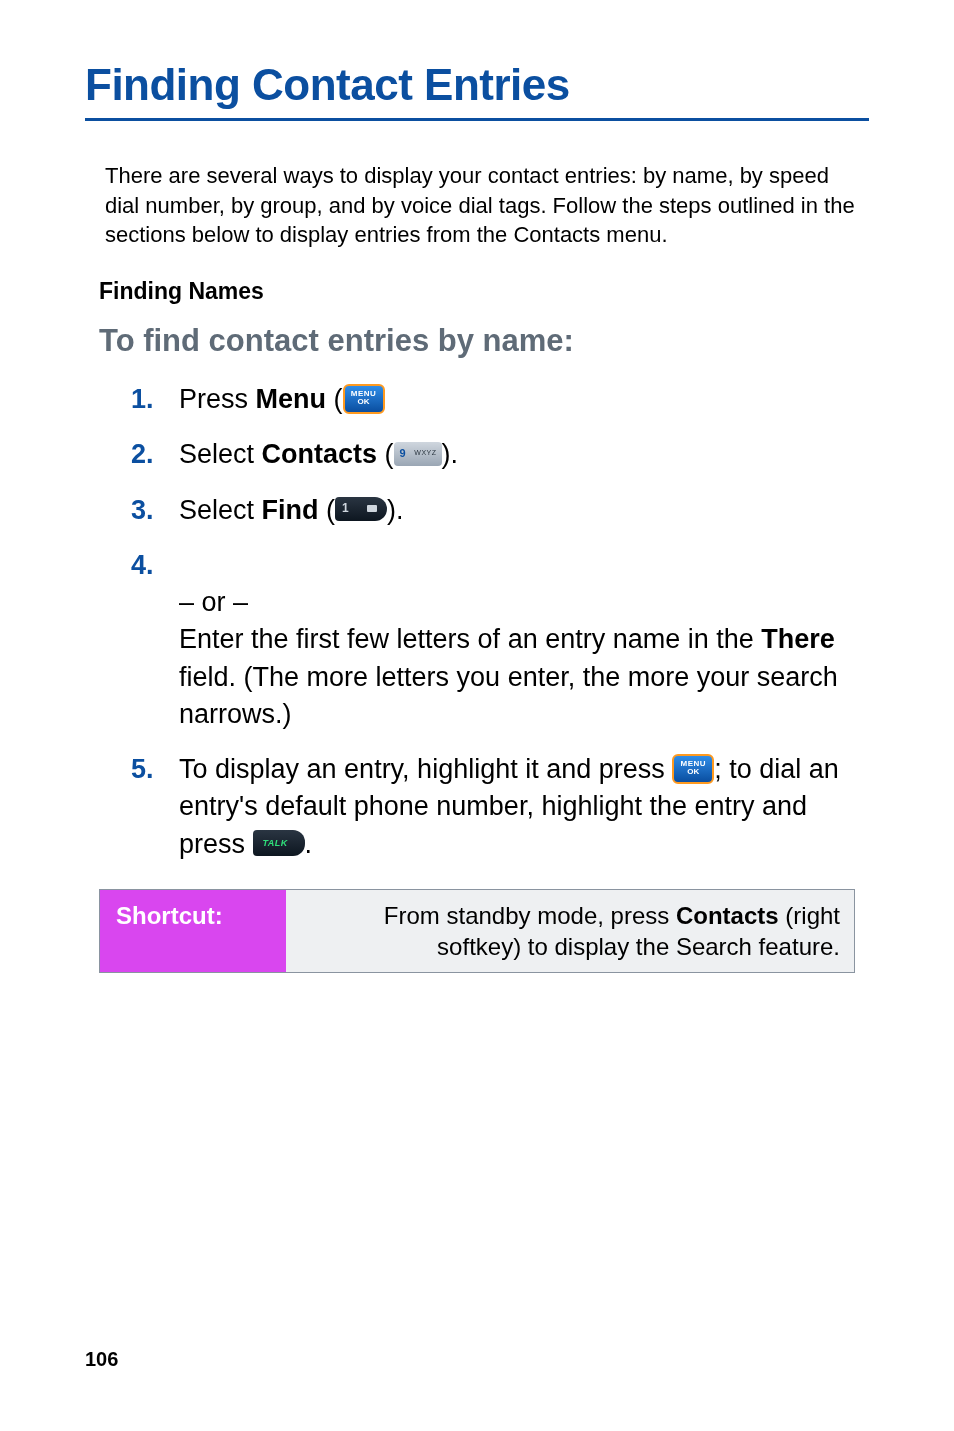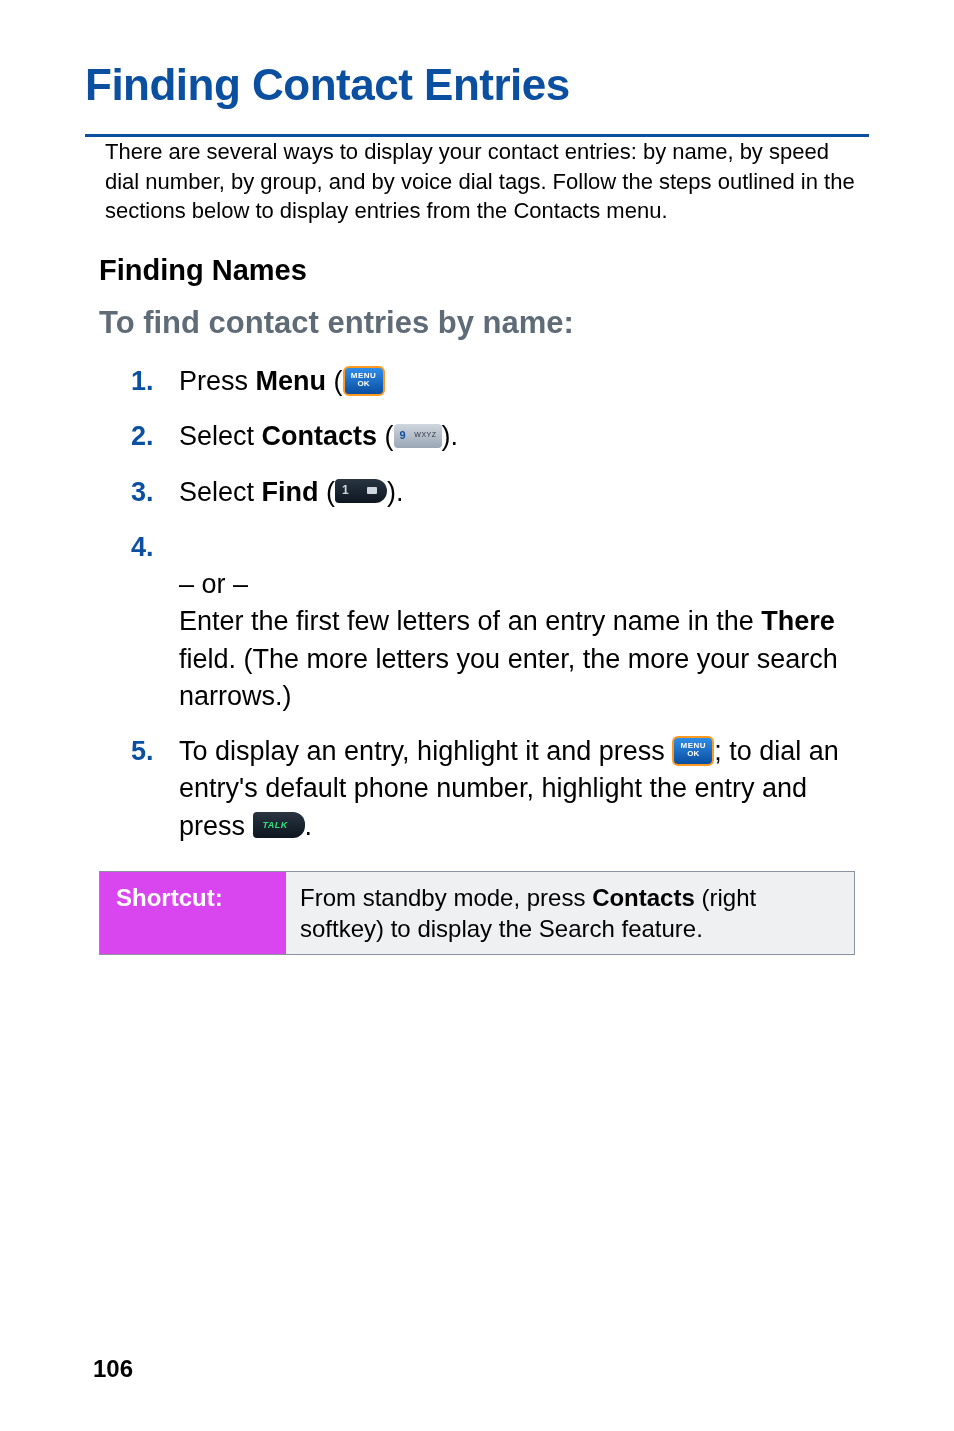--- a/index.html
+++ b/index.html
@@ -9,30 +9,31 @@
     background: #fff;
     color: #000;
     position: relative;
     padding: 60px 85px 0 85px;
   }
   .title {
     color: #0b4fa0;
     font-size: 44px;
     font-weight: 700;
     letter-spacing: -0.5px;
-    padding-bottom: 24px;
+    padding-bottom: 8px;
     border-bottom: 3px solid #0b4fa0;
+    margin-bottom: 40px;
   }
   .intro {
     font-size: 22px;
     line-height: 1.35;
     margin: 0 0 28px 20px;
   }
   .subheading {
-    font-size: 29px;
+    font-size: 23px;
     font-weight: 700;
     margin: 0 0 18px 14px;
   }
   .prompt {
     font-size: 31px;
     font-weight: 700;
     color: #5f6b77;
     margin: 0 0 22px 14px;
   }
   ol.steps {
@@ -127,30 +128,30 @@
     font-size: 24px;
     padding: 12px 16px;
     flex: 0 0 186px;
   }
   .shortcut .content {
     background: #eef0f2;
     font-size: 24px;
     padding: 10px 14px;
     line-height: 1.3;
     flex: 1;
+    text-align: right;
   }
 
   .footer {
     position: absolute;
-    left: 85px; right: 85px; bottom: 48px;
+    left: 85px; right: 85px; bottom: 60px;
     display: flex;
     justify-content: space-between;
-    font-size: 24px;
-    font-weight: 700;
-    margin-left: 8px;
+    font-size: 20px;
+    font-weight: 700;
   }
 </style>
 </head>
 <body>
 
 <h1 class="title">Finding Contact Entries</h1>
 
 <p class="intro">There are several ways to display your contact entries: by name, by speed dial number, by group, and by voice dial tags. Follow the steps outlined in the sections below to display entries from the Contacts menu.</p>
 
 <h2 class="subheading">Finding Names</h2>

